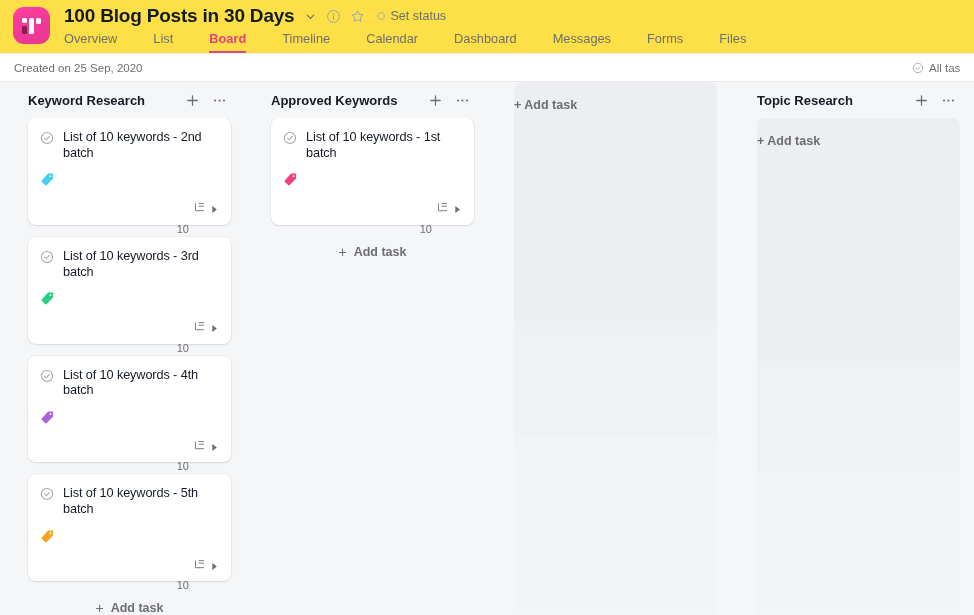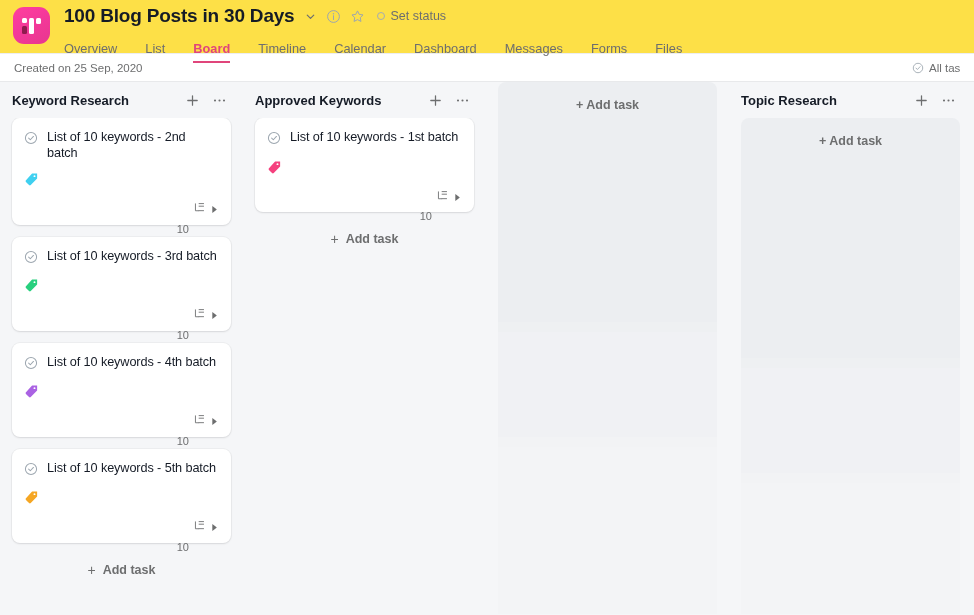--- a/index.html
+++ b/index.html
@@ -57,23 +57,23 @@
     margin-left: 3px;
     white-space: nowrap;
   }
   .status-dot {
     width: 8px; height: 8px; border-radius: 50%;
     border: 1.3px solid #a6acb2;
   }
 
   .tabs {
     display: flex; align-items: flex-end;
-    gap: 28px;
+    gap: 36px;
     height: 23px;
-    margin-top: 11px;
+    margin-top: 1px;
   }
   .tab {
     font-size: 12.8px;
     color: #6d6e6f;
     padding-bottom: 5px;
     border-bottom: 2.5px solid transparent;
     white-space: nowrap;
     line-height: 1;
   }
   .tab.active { color: #e0457b; font-weight: bold; border-bottom-color: #e0457b; }
@@ -142,20 +142,21 @@
     padding-left: 0;
     background: #f5f6f8;
     overflow: hidden;
   }
   .column {
     width: 243px;
     flex: 0 0 243px;
     display: flex;
     flex-direction: column;
     position: relative;
+    padding-left: 16px;
   }
   .col-head {
     height: 36px;
     display: flex; align-items: center;
     padding: 0 14px 0 12px;
     gap: 0;
     flex: 0 0 auto;
   }
   .col-title {
     font-size: 13px;
@@ -189,21 +190,20 @@
     background: linear-gradient(180deg,
         #eceef1 0px, #eceef1 240px,
         #eef0f2 240px, #eef0f2 250px,
         #f0f1f4 250px, #f0f1f4 355px,
         #f2f3f5 355px, #f2f3f5 365px,
         #f3f4f6 365px, #f3f4f6 100%);
   }
   .dropzone .dz-add {
     position: absolute;
     top: 16px; left: 0; right: 0;
-    text-align: center;
     font-size: 12.5px;
     font-weight: bold;
     color: #6d6e6f;
   }
 
   .card {
     background: #ffffff;
     border-radius: 8px;
     box-shadow: 0 1px 2px rgba(17,23,30,.10), 0 0 0 1px rgba(17,23,30,.035);
     padding: 12px 12px 8px 12px;

